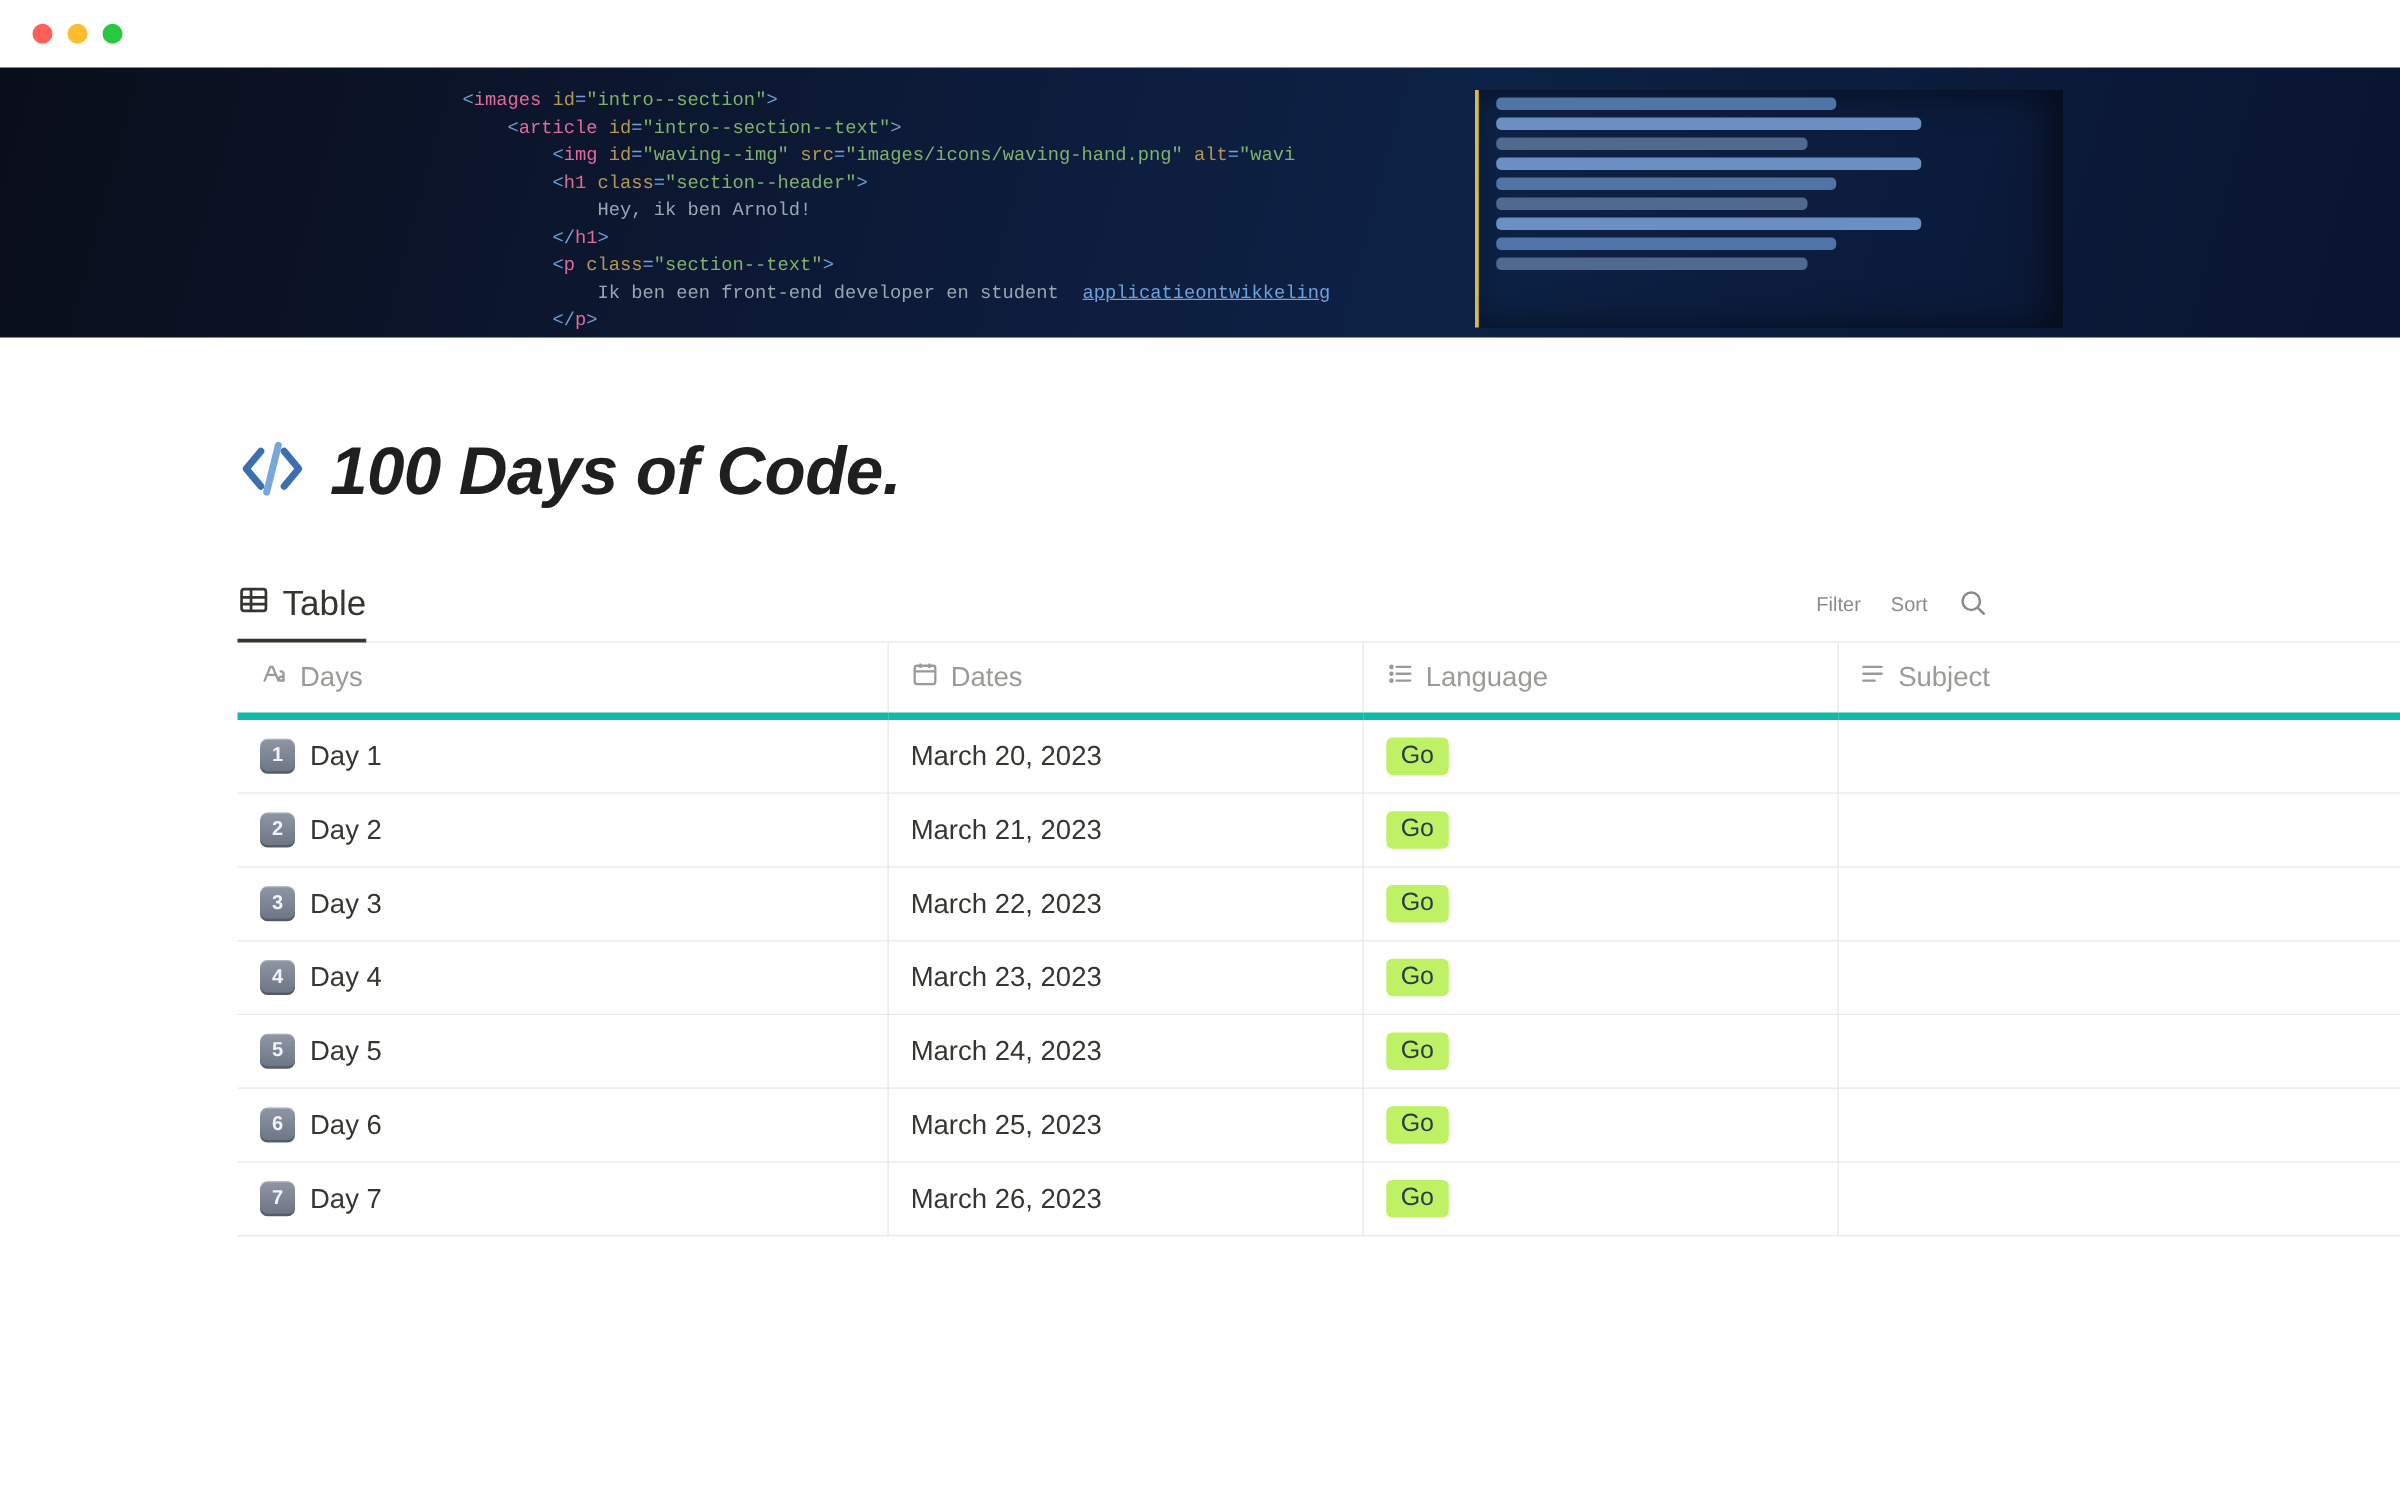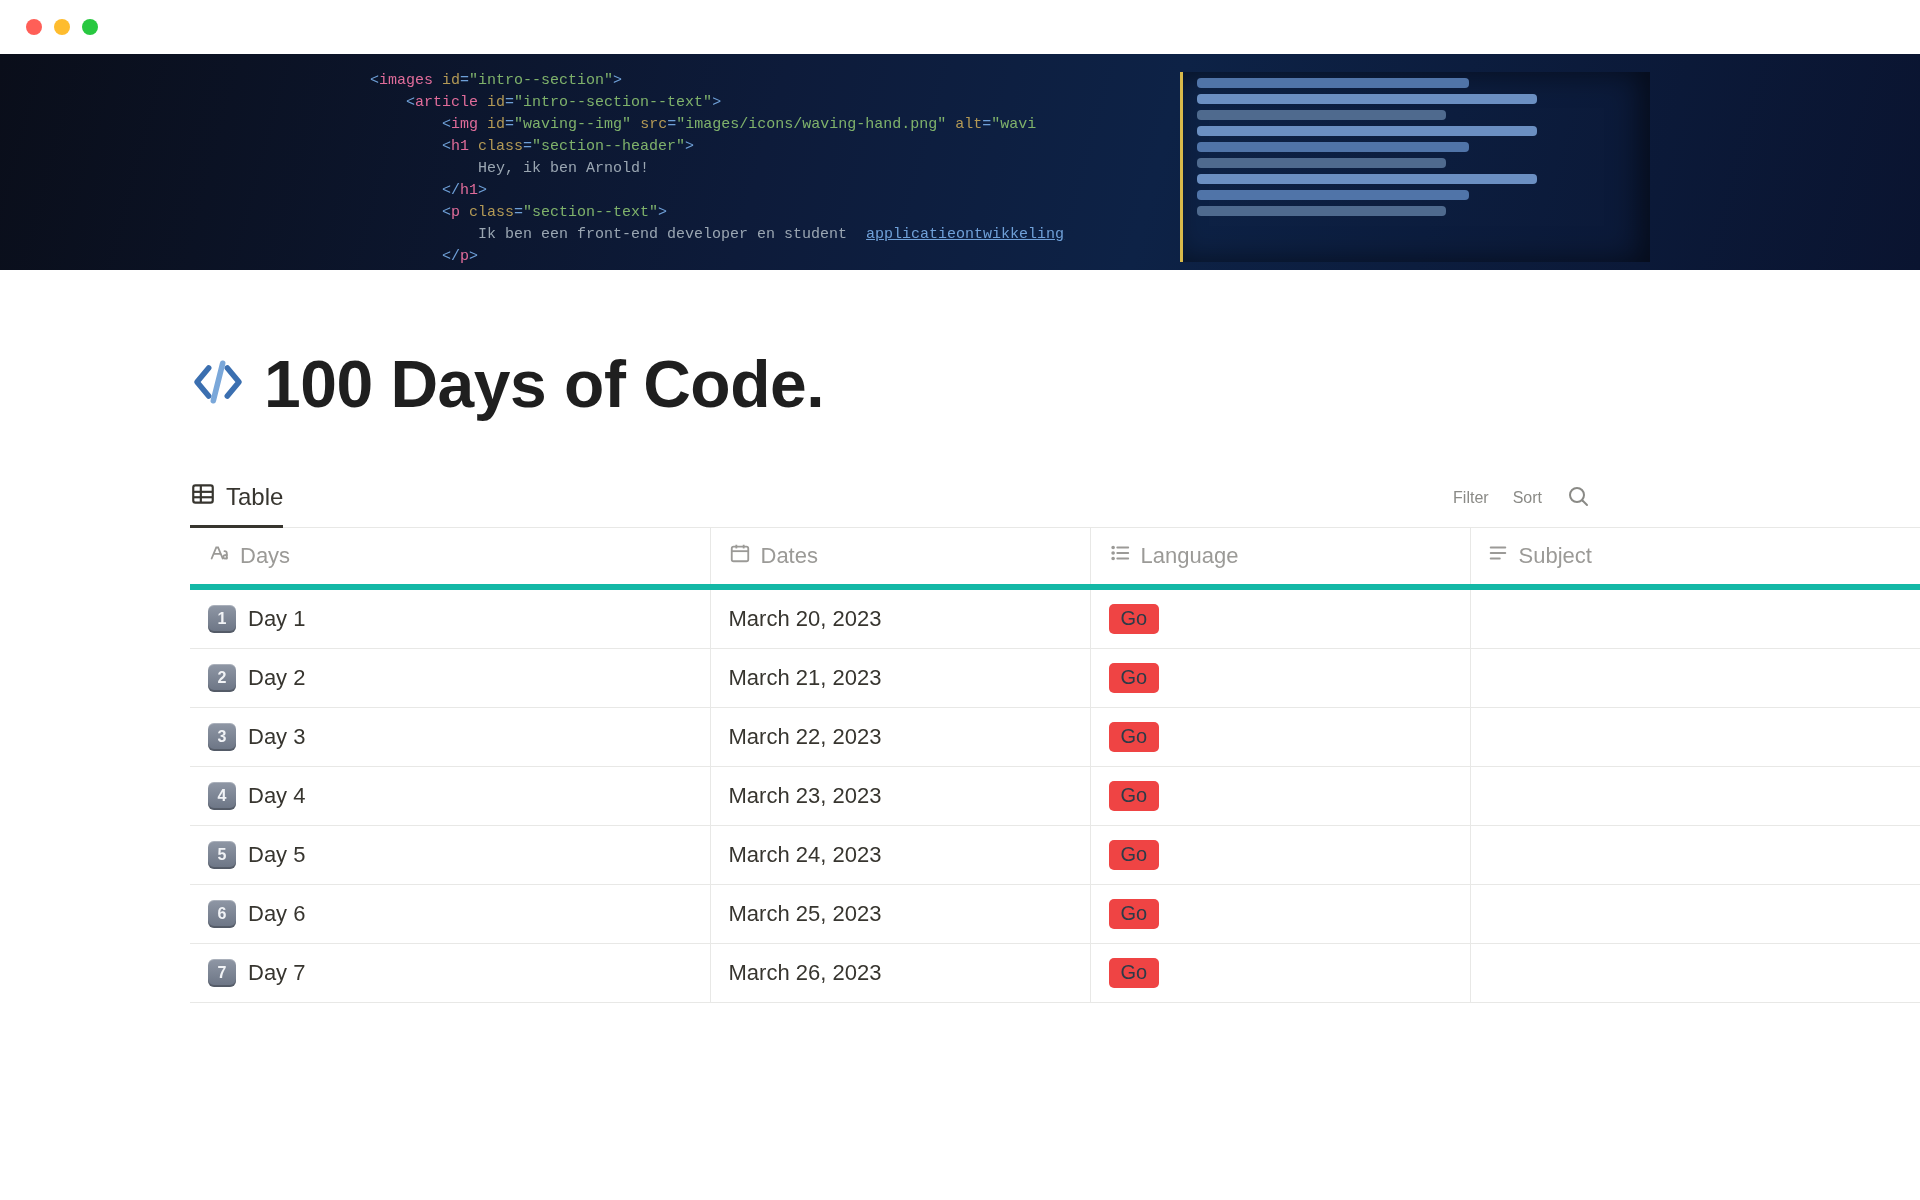--- a/index.html
+++ b/index.html
@@ -24,41 +24,41 @@
   .cover .sidebar-code .bar { height: 10px; border-radius: 4px; margin: 6px 0; }
   .cover .sidebar-code .b1 { background:#5074a8; width:60%; }
   .cover .sidebar-code .b2 { background:#6b8fc2; width:75%; }
   .cover .sidebar-code .b3 { background:#4f6a8e; width:55%; }
 
   
   .content { width: 1920px; padding-left: 190px; padding-right: 0; }
 
   .page-header { display: flex; align-items: center; gap: 18px; margin-top: 76px; }
   .page-icon svg { width: 56px; height: 56px; }
-  .page-title { font-size: 66px; font-weight: 700; letter-spacing: -0.5px; color: #1f1f1f; }
+  .page-title { font-size: 54px; font-weight: 700; letter-spacing: -0.5px; color: #1f1f1f; font-style: italic; }
 
   .view-bar { display: flex; align-items: center; margin-top: 54px; height: 52px; border-bottom: 1px solid #e8e8e6; width: 1730px; position: relative; }
-  .view-tab { display: flex; align-items: center; gap: 10px; font-size: 24px; font-weight: 500; color: #37352f; height: 52px; border-bottom: 3px solid #37352f; padding-bottom: 6px; }
+  .view-tab { display: flex; align-items: center; gap: 10px; font-size: 28px; font-weight: 500; color: #37352f; height: 52px; border-bottom: 3px solid #37352f; padding-bottom: 6px; }
   .view-bar .right-actions { position: absolute; right: 330px; top: 8px; display: flex; align-items: center; gap: 24px; color: #8a8a86; font-size: 16px; }
   .action-btn { cursor: pointer; }
 
   table.db { width: 1730px; border-collapse: collapse; table-layout: fixed; }
   table.db col.c1 { width: 520px; }
   table.db col.c2 { width: 380px; }
   table.db col.c3 { width: 380px; }
   table.db col.c4 { width: 450px; }
   table.db th { text-align: left; font-weight: 400; color: #9b9a97; font-size: 22px; padding: 14px 18px; border-bottom: 6px solid #14b8a6; border-right: 1px solid #e8e8e6; }
   table.db th:last-child { border-right: none; padding-left: 16px; }
   table.db th .thwrap { display: flex; align-items: center; gap: 10px; }
   table.db td { font-size: 22px; padding: 14px 18px; border-bottom: 1px solid #e8e8e6; border-right: 1px solid #e8e8e6; vertical-align: middle; }
   table.db td:last-child { border-right: none; }
   table.db tbody tr td:first-child { color: #37352f; }
   .row-title { display: flex; align-items: center; gap: 12px; }
   .row-title .label { text-decoration-color: #c4c3c0; text-underline-offset: 3px; font-weight: 500; }
-  .tag { display: inline-block; padding: 3px 12px 4px 12px; border-radius: 5px; font-size: 20px; background: #ef4444; color: #2d3b48; }
+  .tag { display: inline-block; padding: 3px 12px 4px 12px; border-radius: 5px; font-size: 20px; background: #bef264; color: #2d3b48; }
 
   .keycap { display:inline-flex; align-items:center; justify-content:center; width:28px; height:28px; border-radius:6px; background:linear-gradient(#8f97a5,#6b7484); color:#f1f3f6; font-weight:600; font-size:16px; box-shadow: inset 0 -2px 0 rgba(0,0,0,.22), inset 0 1px 0 rgba(255,255,255,.25); }
 </style>
 </head>
 <body>
 
 <div class="titlebar">
   <div class="traffic-light tl-red"></div>
   <div class="traffic-light tl-yellow"></div>
   <div class="traffic-light tl-green"></div>

